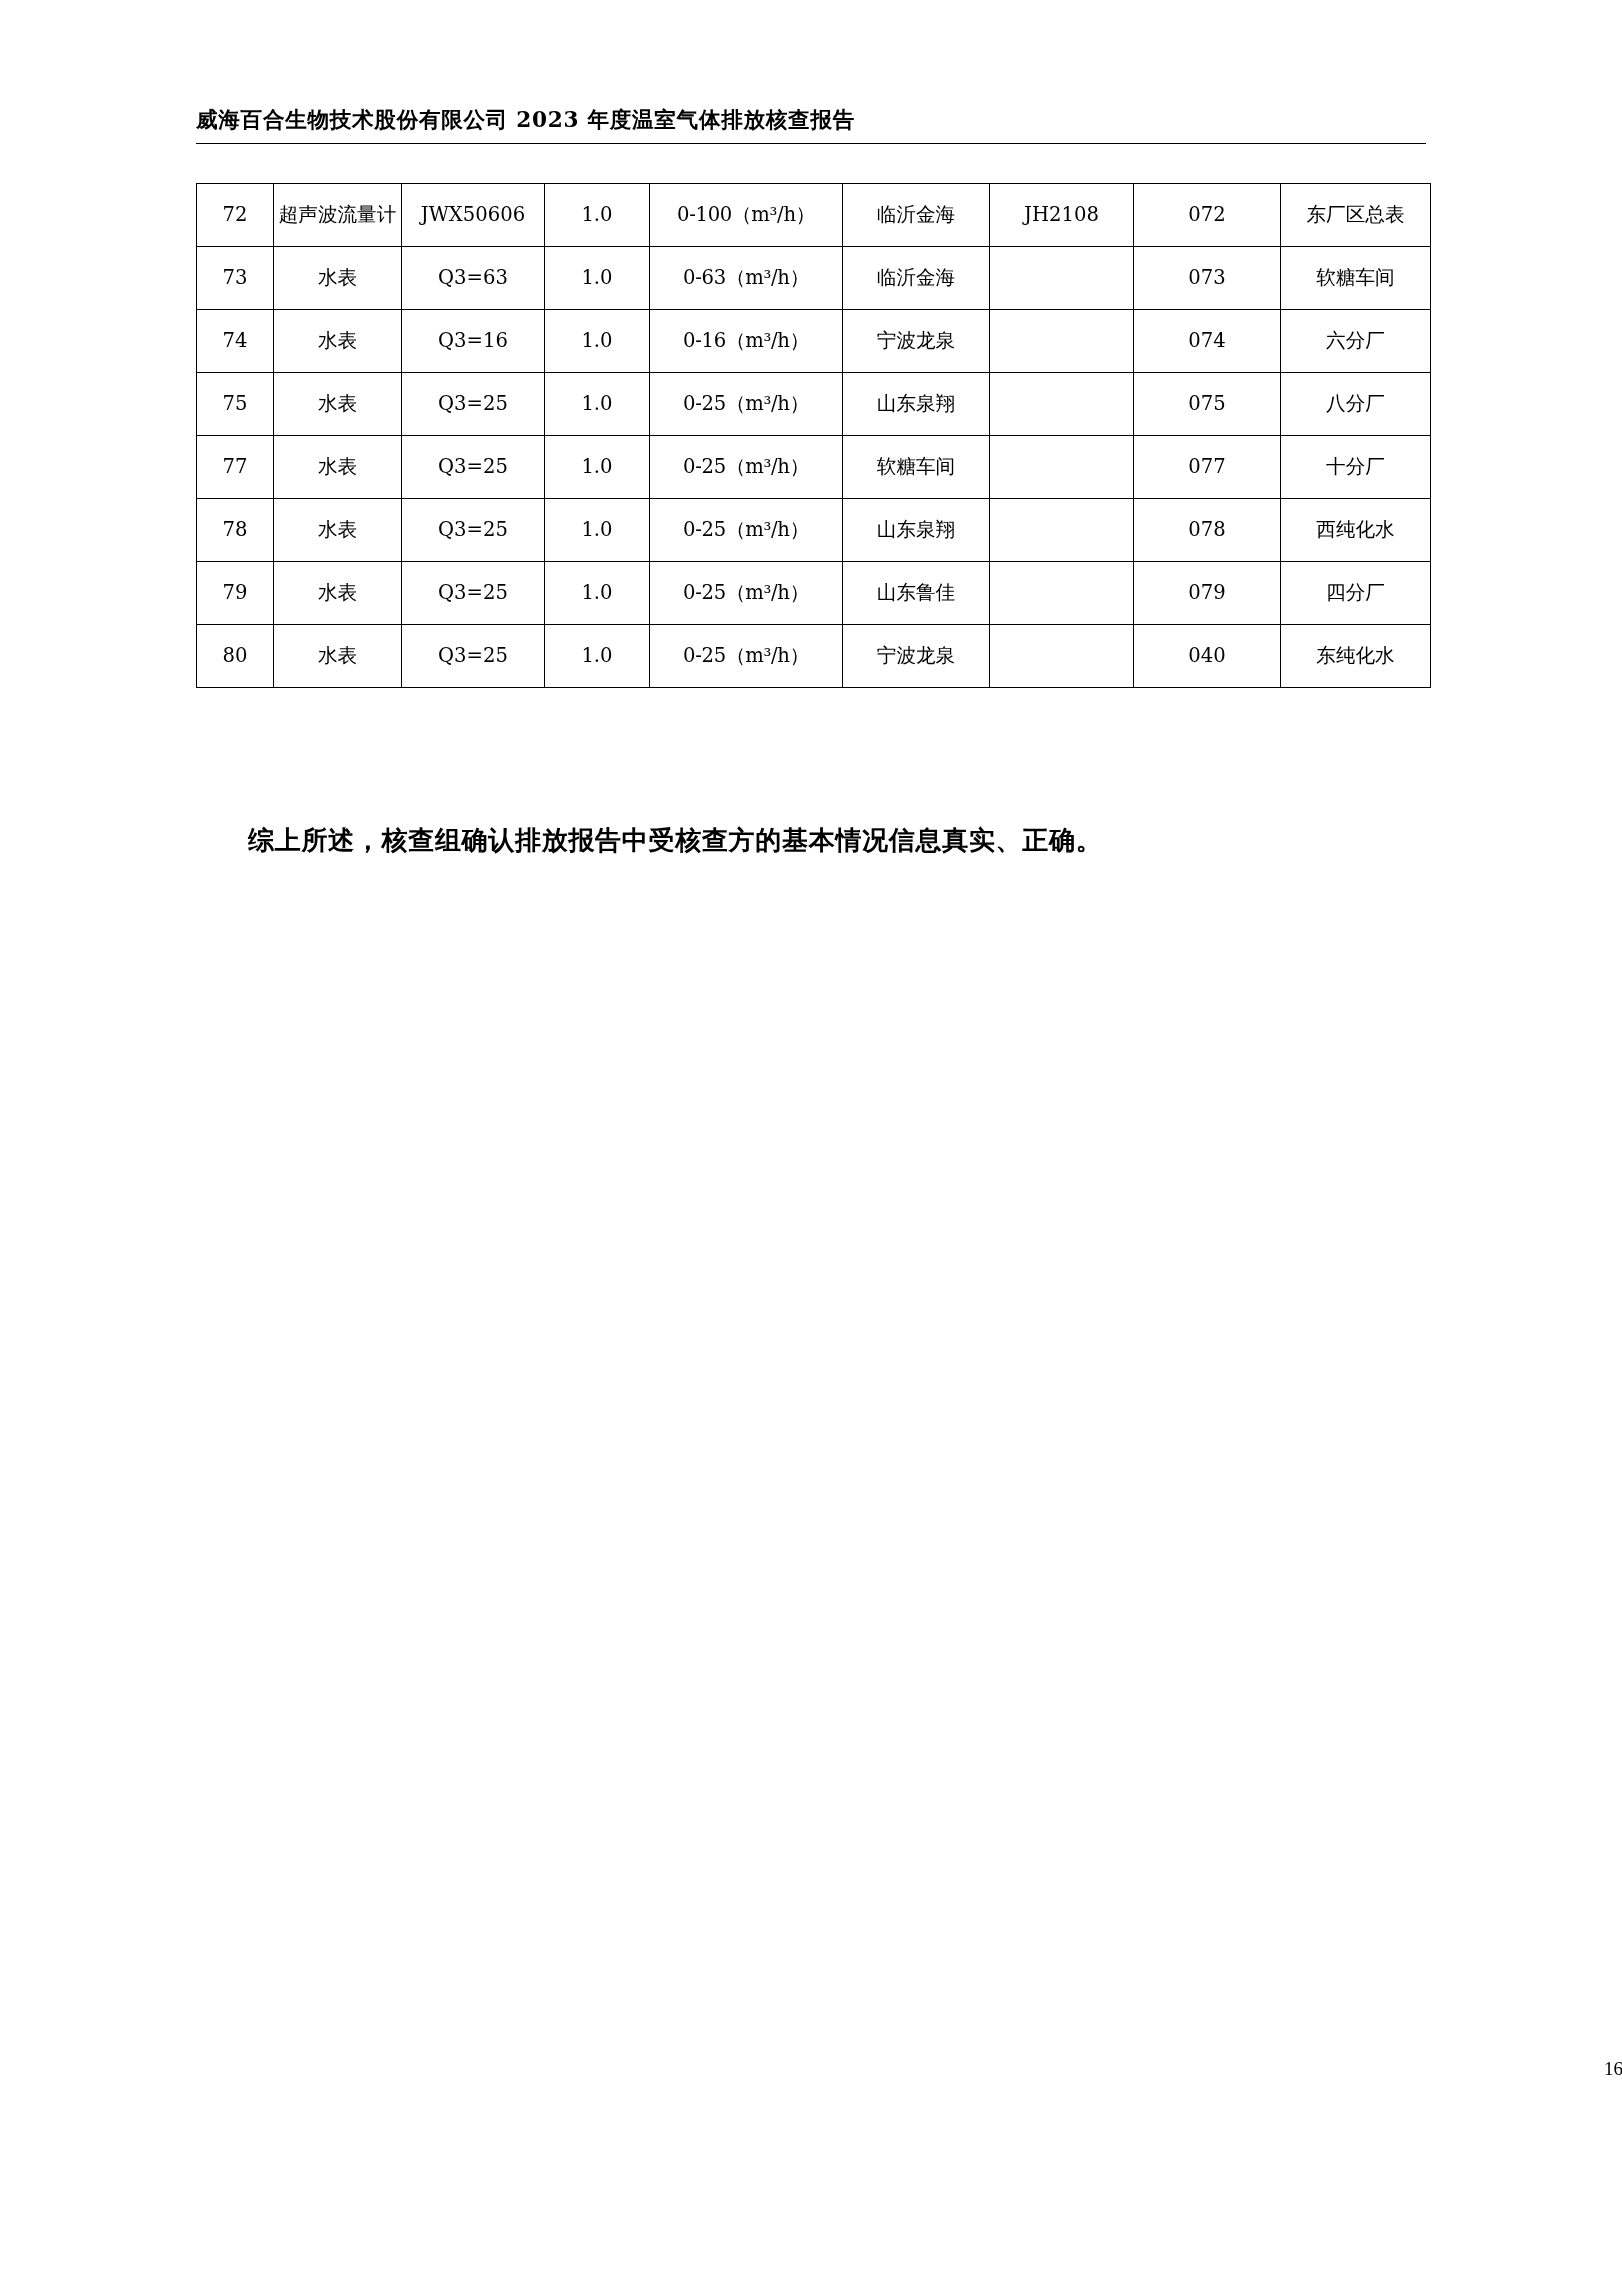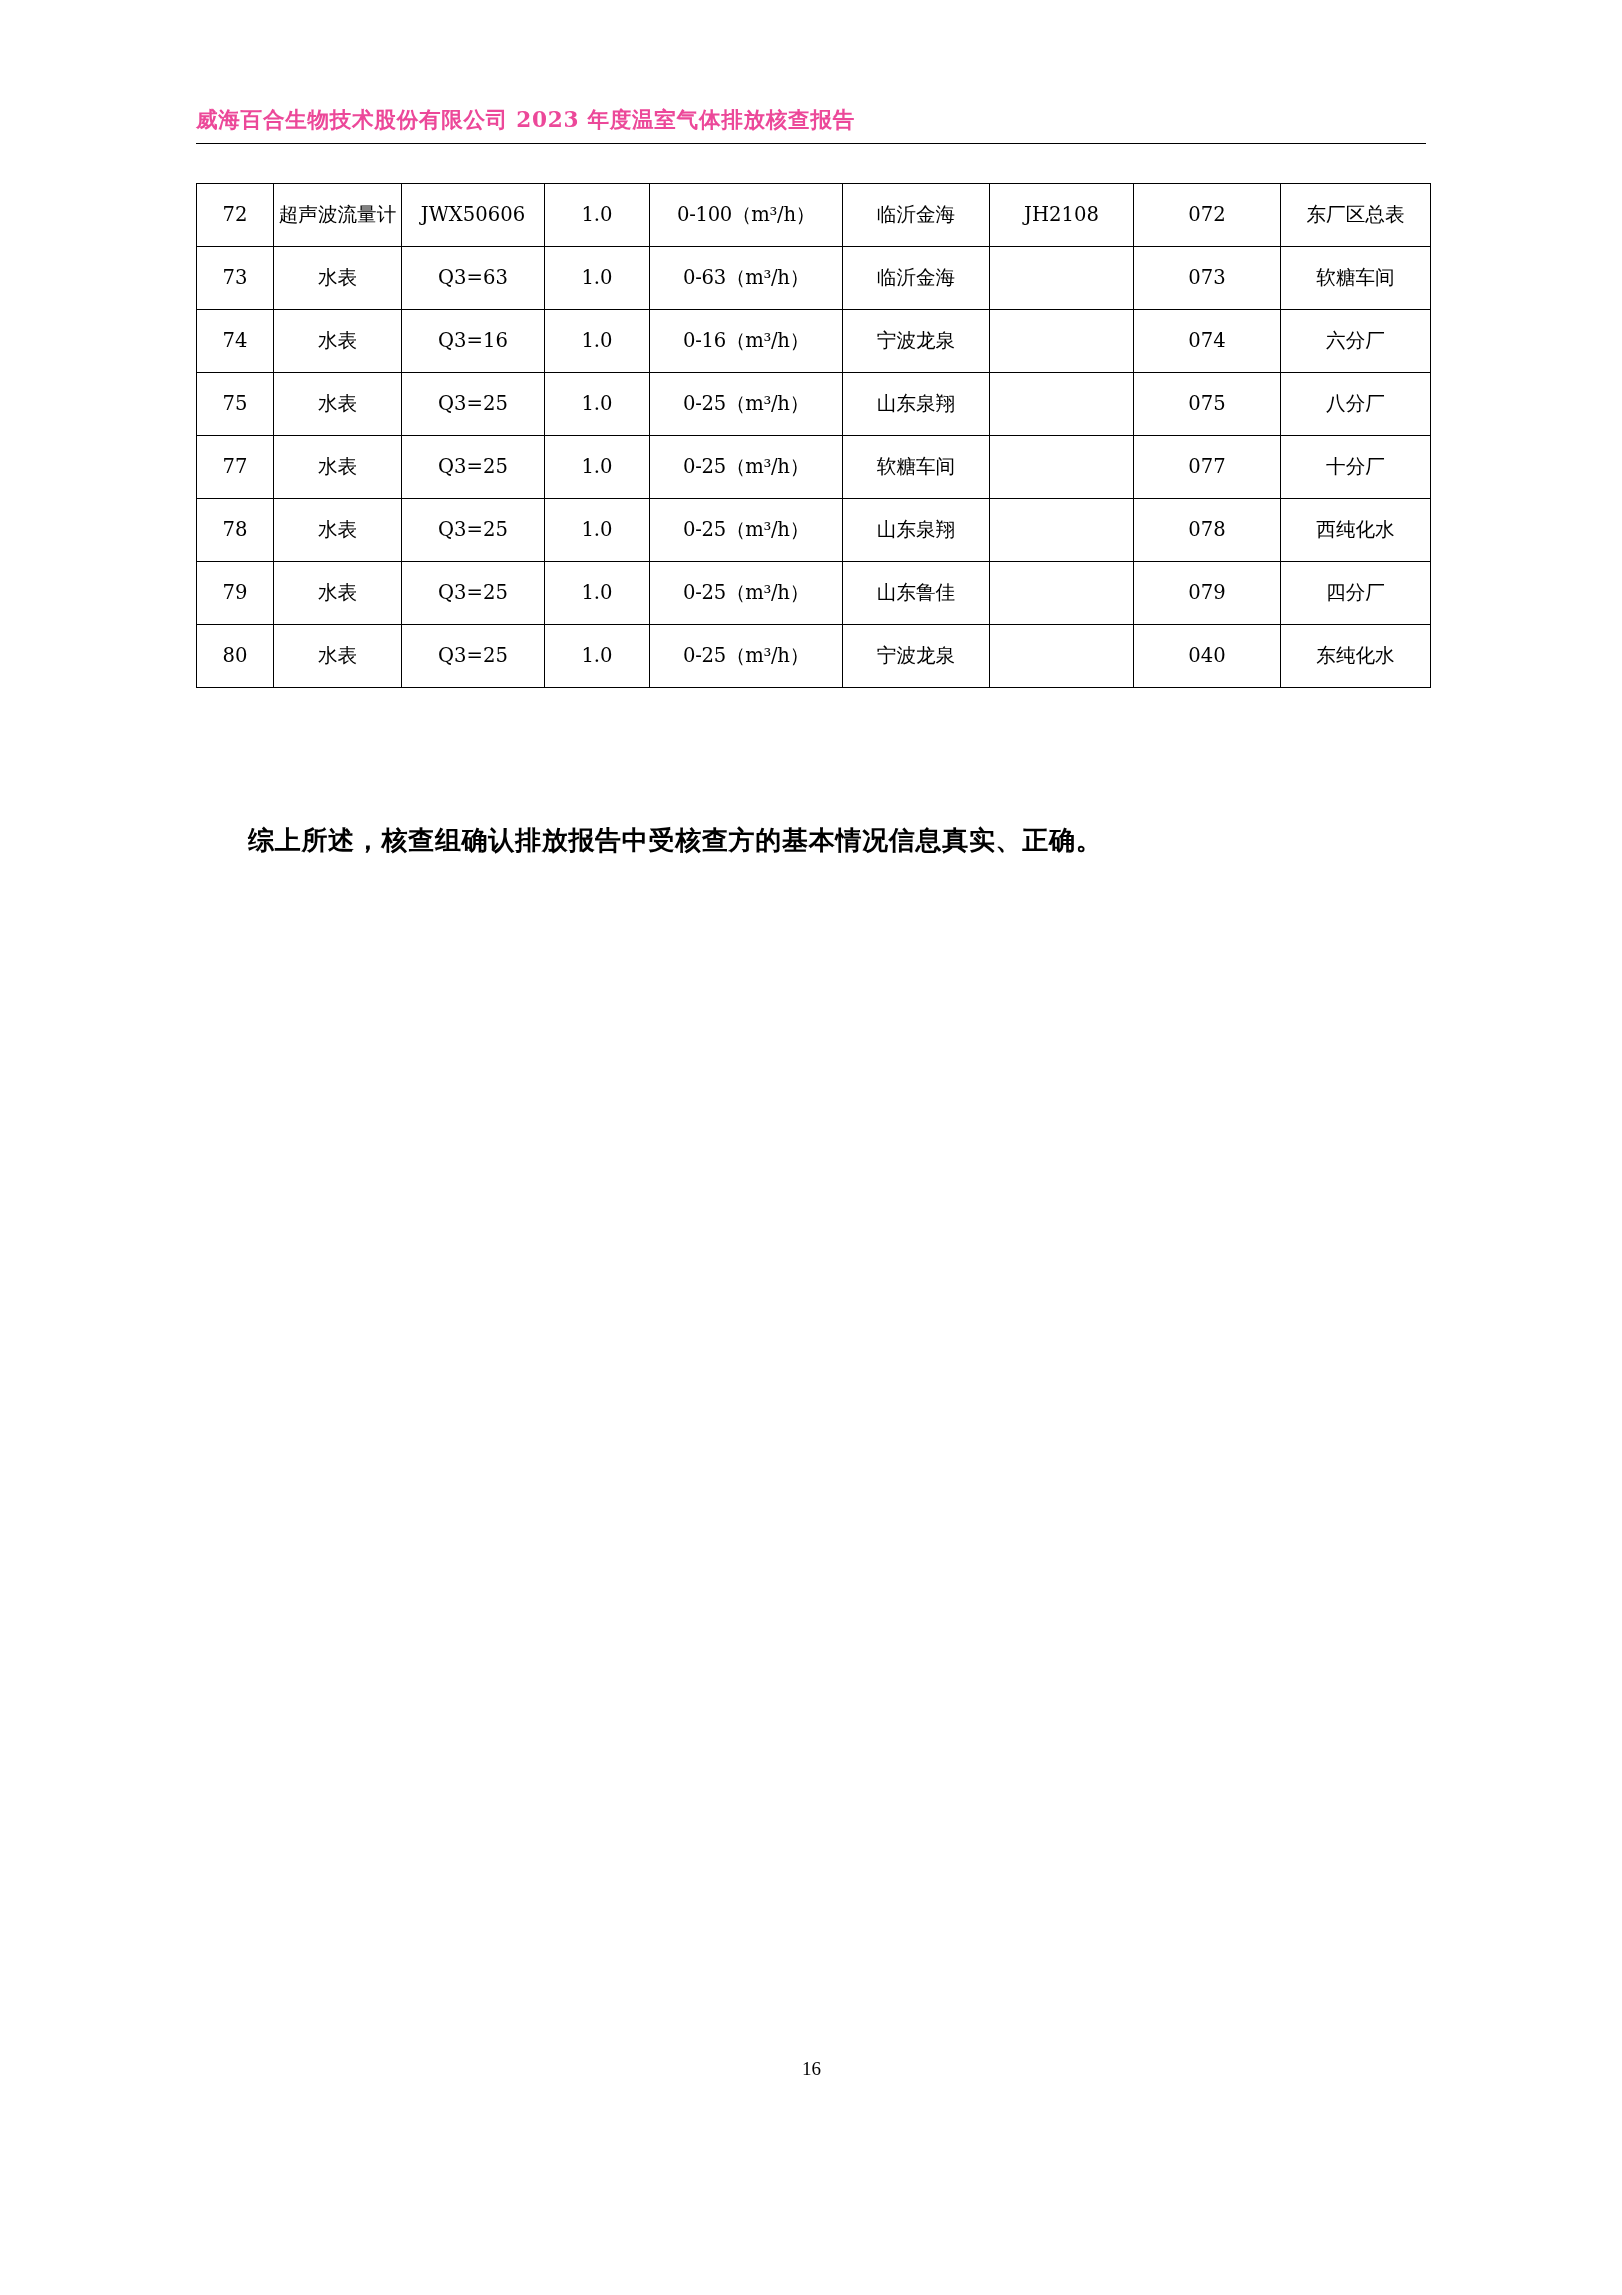--- a/index.html
+++ b/index.html
@@ -28,21 +28,21 @@
     top: 105px;
     width: 1230px;
   }
   .header-text {
     font-family: "DejaVu Serif", serif;
     font-weight: bold;
     font-size: 21.6px;
     letter-spacing: 0.7px;
     white-space: nowrap;
     padding-bottom: 9.2px;
-    color: #ec4899;
+    color: #000000;
   }
   .header-rule {
     border-bottom: 1.6px solid #000;
     width: 100%;
   }
   
   .table-wrap {
     position: absolute;
     left: 196px;
     top: 183px;
@@ -105,21 +105,21 @@
   .para p {
     margin: 0;
     text-indent: 52px;
   }
   
   .footer {
     position: absolute;
     left: 0;
     top: 2058px;
     width: 1623px;
-    text-align: center;
+    text-align: right;
     font-family: "Liberation Serif", serif;
     font-size: 19px;
   }
 </style>
 </head>
 <body>
 
 <div class="page">
 
   <div class="header">

